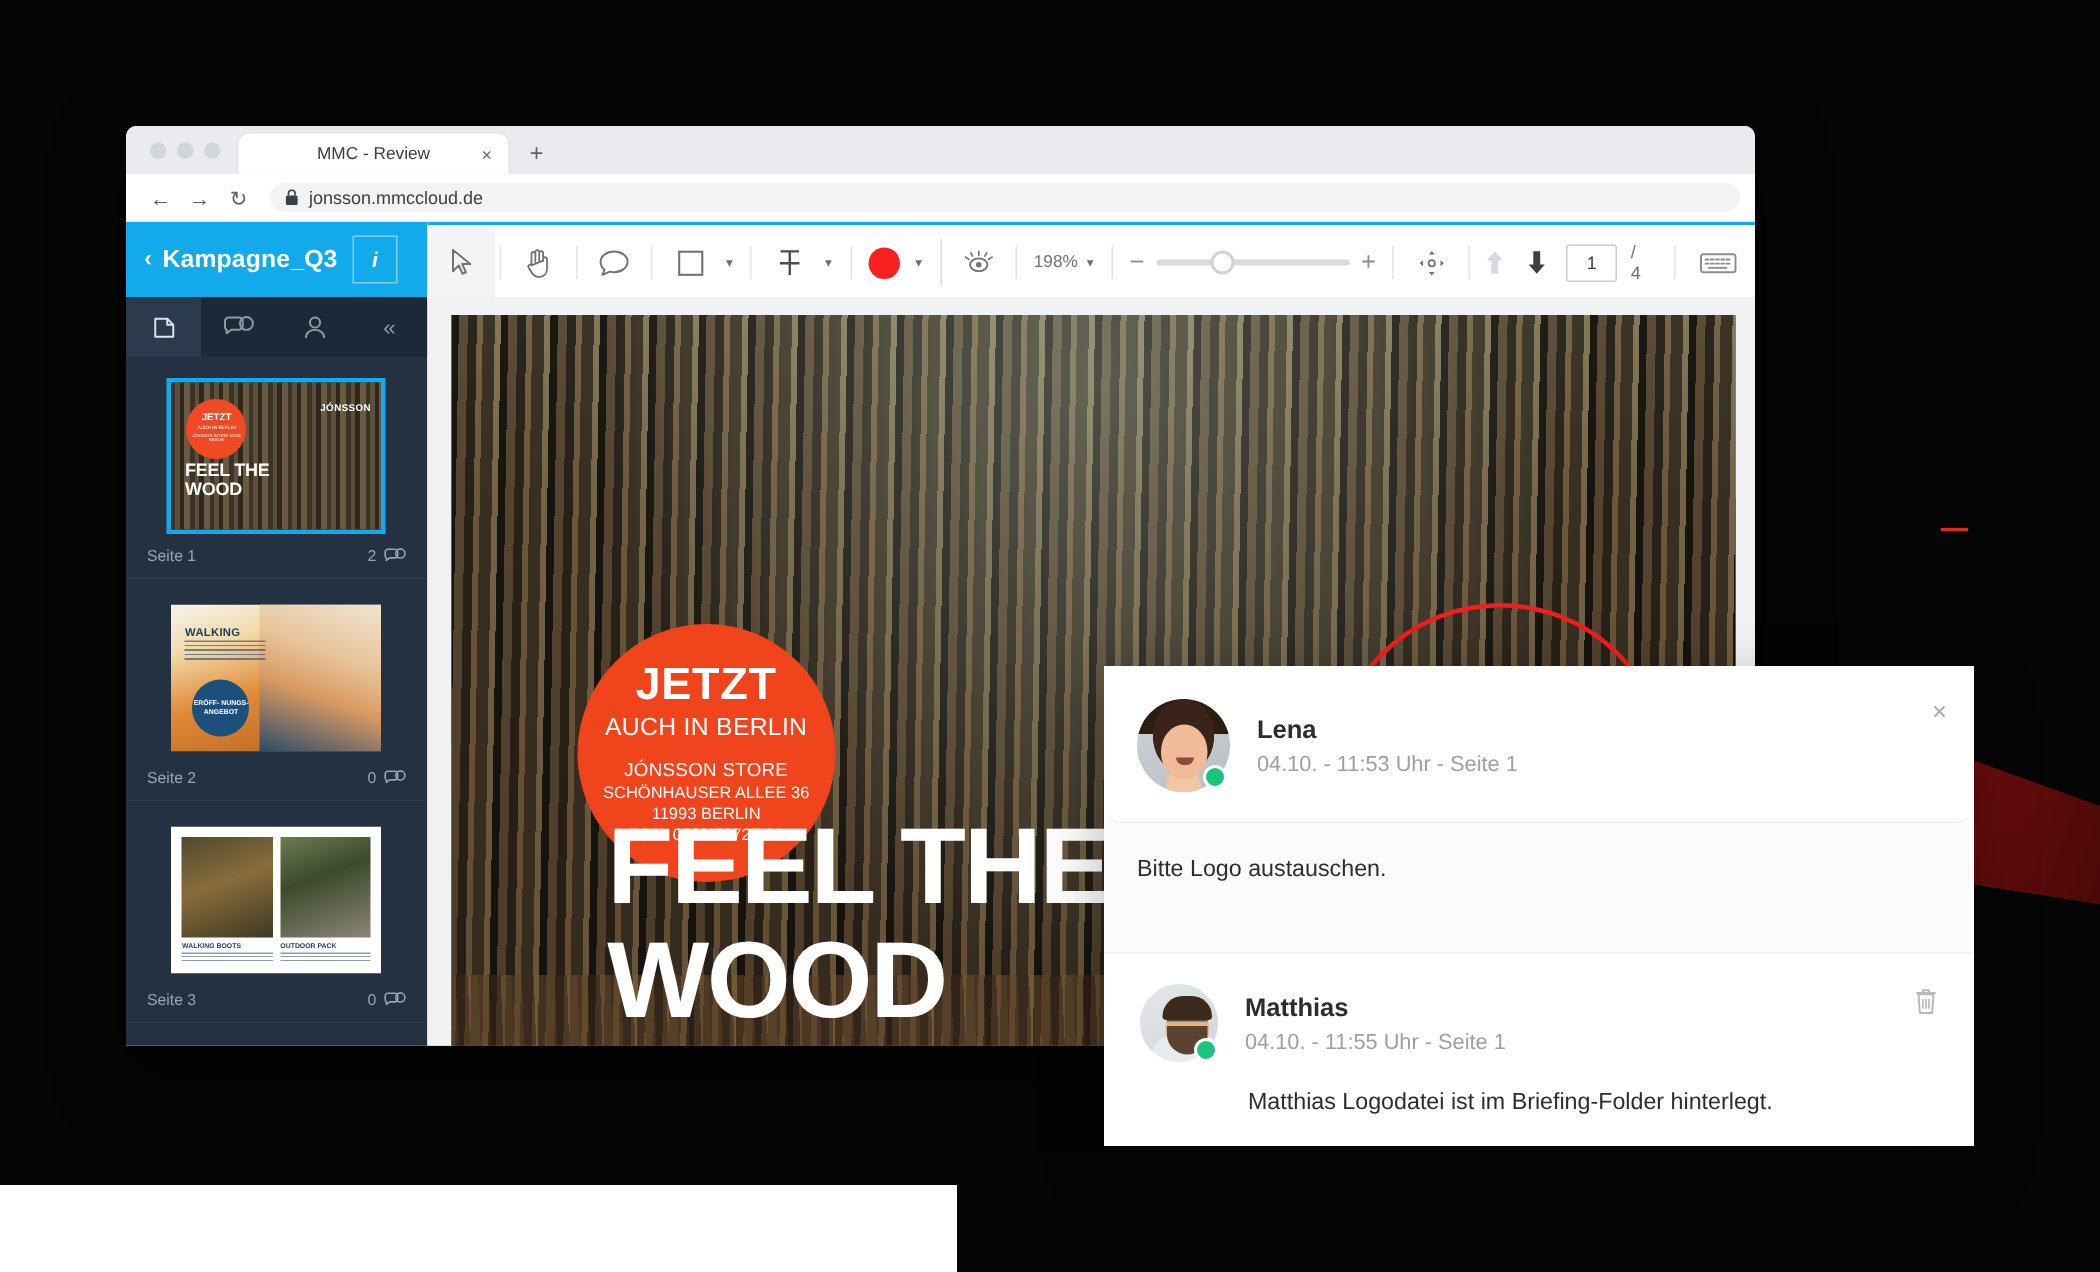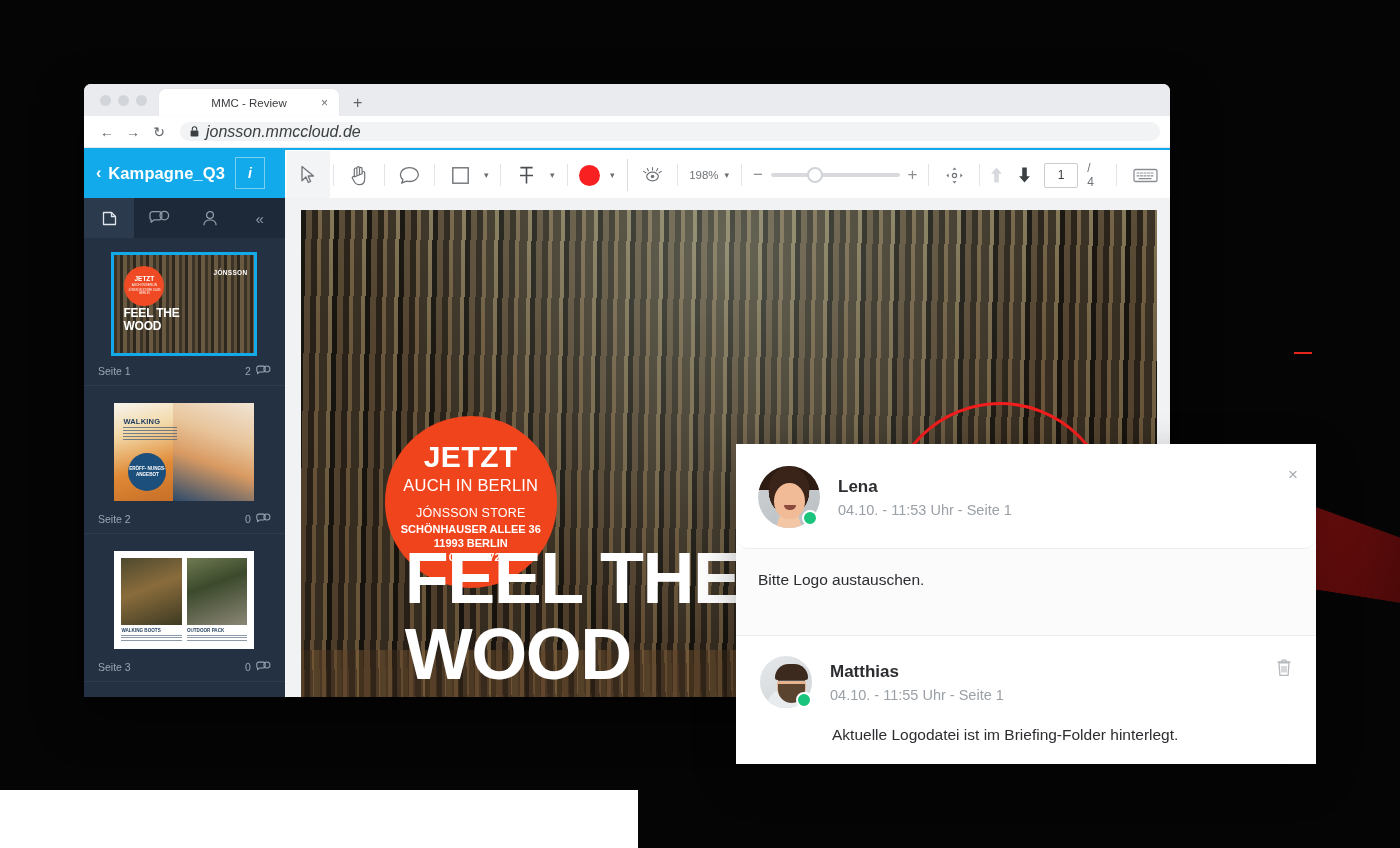--- a/index.html
+++ b/index.html
@@ -92,21 +92,21 @@
     flex: 1;
     margin-left: 8px;
     height: 19px;
     background: #f1f3f4;
     border-radius: 10px;
     display: flex; align-items: center;
     padding: 0 10px;
     gap: 7px;
   }
   .urlbox .lock { font-size: 9px; color: #3c4043; }
-  .urlbox .url { font-size: 16px; color: #3c4043; font-style: italic; }
+  .urlbox .url { font-size: 12px; color: #3c4043; }
 
   
   .app { display: flex; height: 550px; }
 
   .sidebar { width: 204px; background: #243142; position: relative; }
   .proj-header {
     height: 50px; background: #12aaeb;
     display: flex; align-items: center; padding-left: 12px;
     color: #fff;
   }
@@ -243,21 +243,21 @@
     position: absolute; left: 84px; top: 206px;
     width: 172px; height: 172px; border-radius: 50%;
     background: #f0441c;
     display: flex; flex-direction: column; align-items: center;
     padding-top: 26px; box-sizing: border-box;
     color: #fff; text-align: center;
   }
   .badge-circle .b1 { font-size: 30px; font-weight: 800; letter-spacing: .5px; line-height: 30px; }
   .badge-circle .b2 { font-size: 16.5px; font-weight: 500; letter-spacing: .2px; margin-top: 4px; }
   .badge-circle .b3 { font-size: 12.5px; font-weight: 400; margin-top: 11px; letter-spacing: .2px; }
-  .badge-circle .b4 { font-size: 11px; font-weight: 700; margin-top: 2px; line-height: 14px; }
+  .badge-circle .b4 { font-size: 11px; font-weight: 400; margin-top: 2px; line-height: 14px; }
 
   .logo {
     position: absolute; left: 612px; top: 248px;
     width: 248px; text-align: center; color: #fff;
   }
   .logo .name { font-size: 38px; font-weight: 400; letter-spacing: 1px; line-height: 40px; }
   .logo .tagline { font-size: 7.6px; letter-spacing: 1.1px; margin-top: 3px; opacity: .95; }
 
   .annot-circle {
     position: absolute; left: 586px; top: 192px;
@@ -662,21 +662,21 @@
             <span class="beard"></span>
               <span class="glasses"></span>
           </div>
           <span class="status"></span>
         </div>
         <div>
           <div class="c-name">Matthias</div>
           <div class="c-meta">04.10. - 11:55 Uhr - Seite 1</div>
         </div>
       </div>
-      <div class="reply-text">Aktuelle Logodatei ist im Briefing-Folder hinterlegt.</div>
+      <div class="reply-text">Matthias Logodatei ist im Briefing-Folder hinterlegt.</div>
       <span class="reply-trash">
         <svg width="16" height="19" viewBox="0 0 16 19">
           <path d="M1.5 4h13M6 4V2.2h4V4M3 4.8l.9 12.5h8.2L13 4.8z" fill="none" stroke="#b5b9bd" stroke-width="1.3" stroke-linejoin="round"></path>
           <path d="M6 8v6.5M8 8v6.5M10 8v6.5" stroke="#b5b9bd" stroke-width="1.1"></path>
         </svg>
       </span>
     </div>
   </div>
 
 </div>

